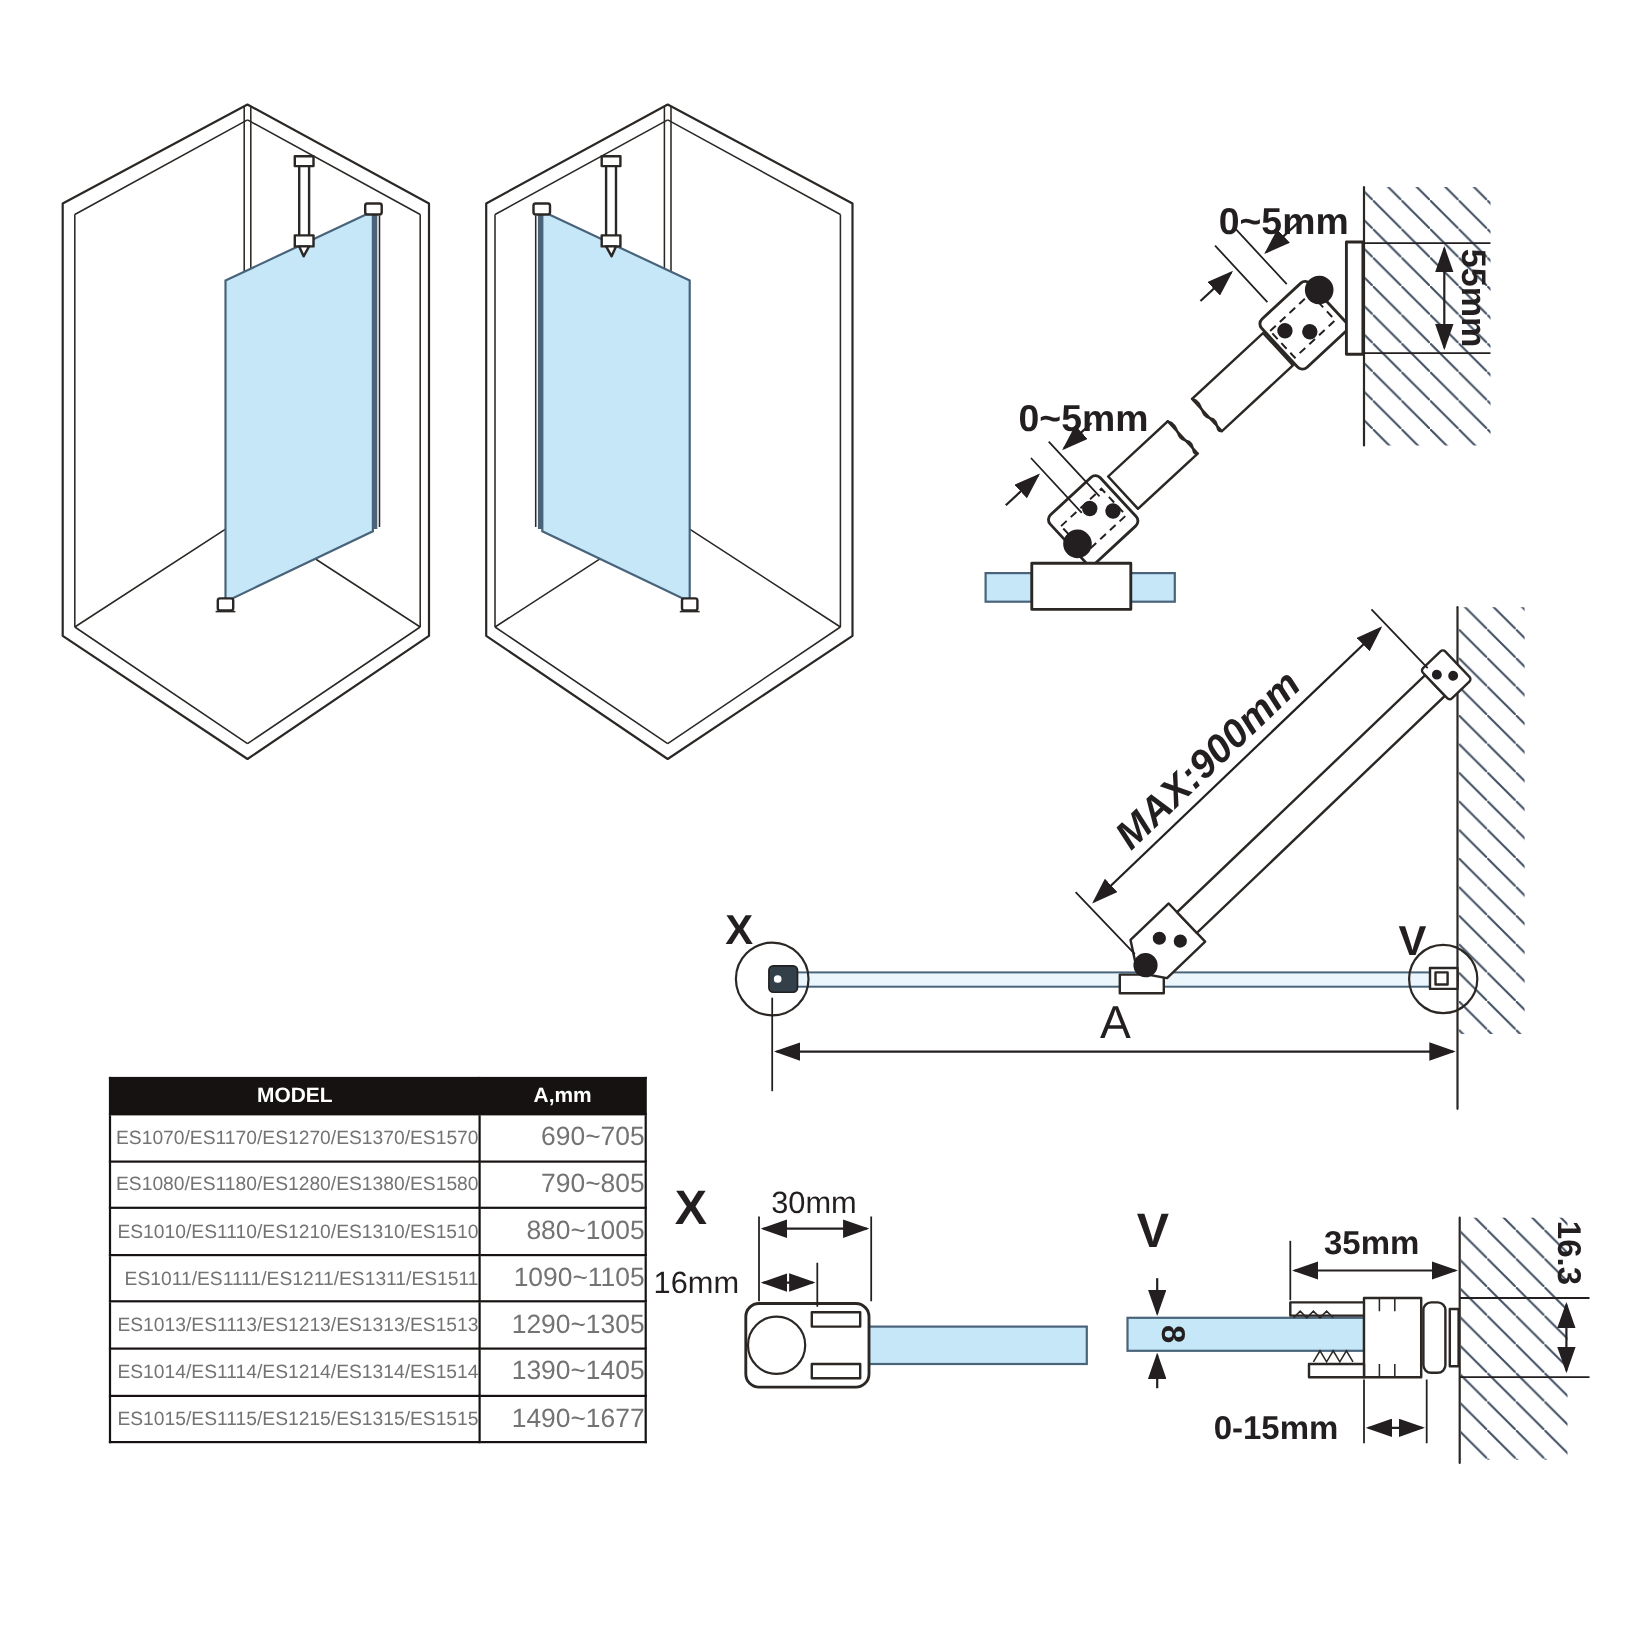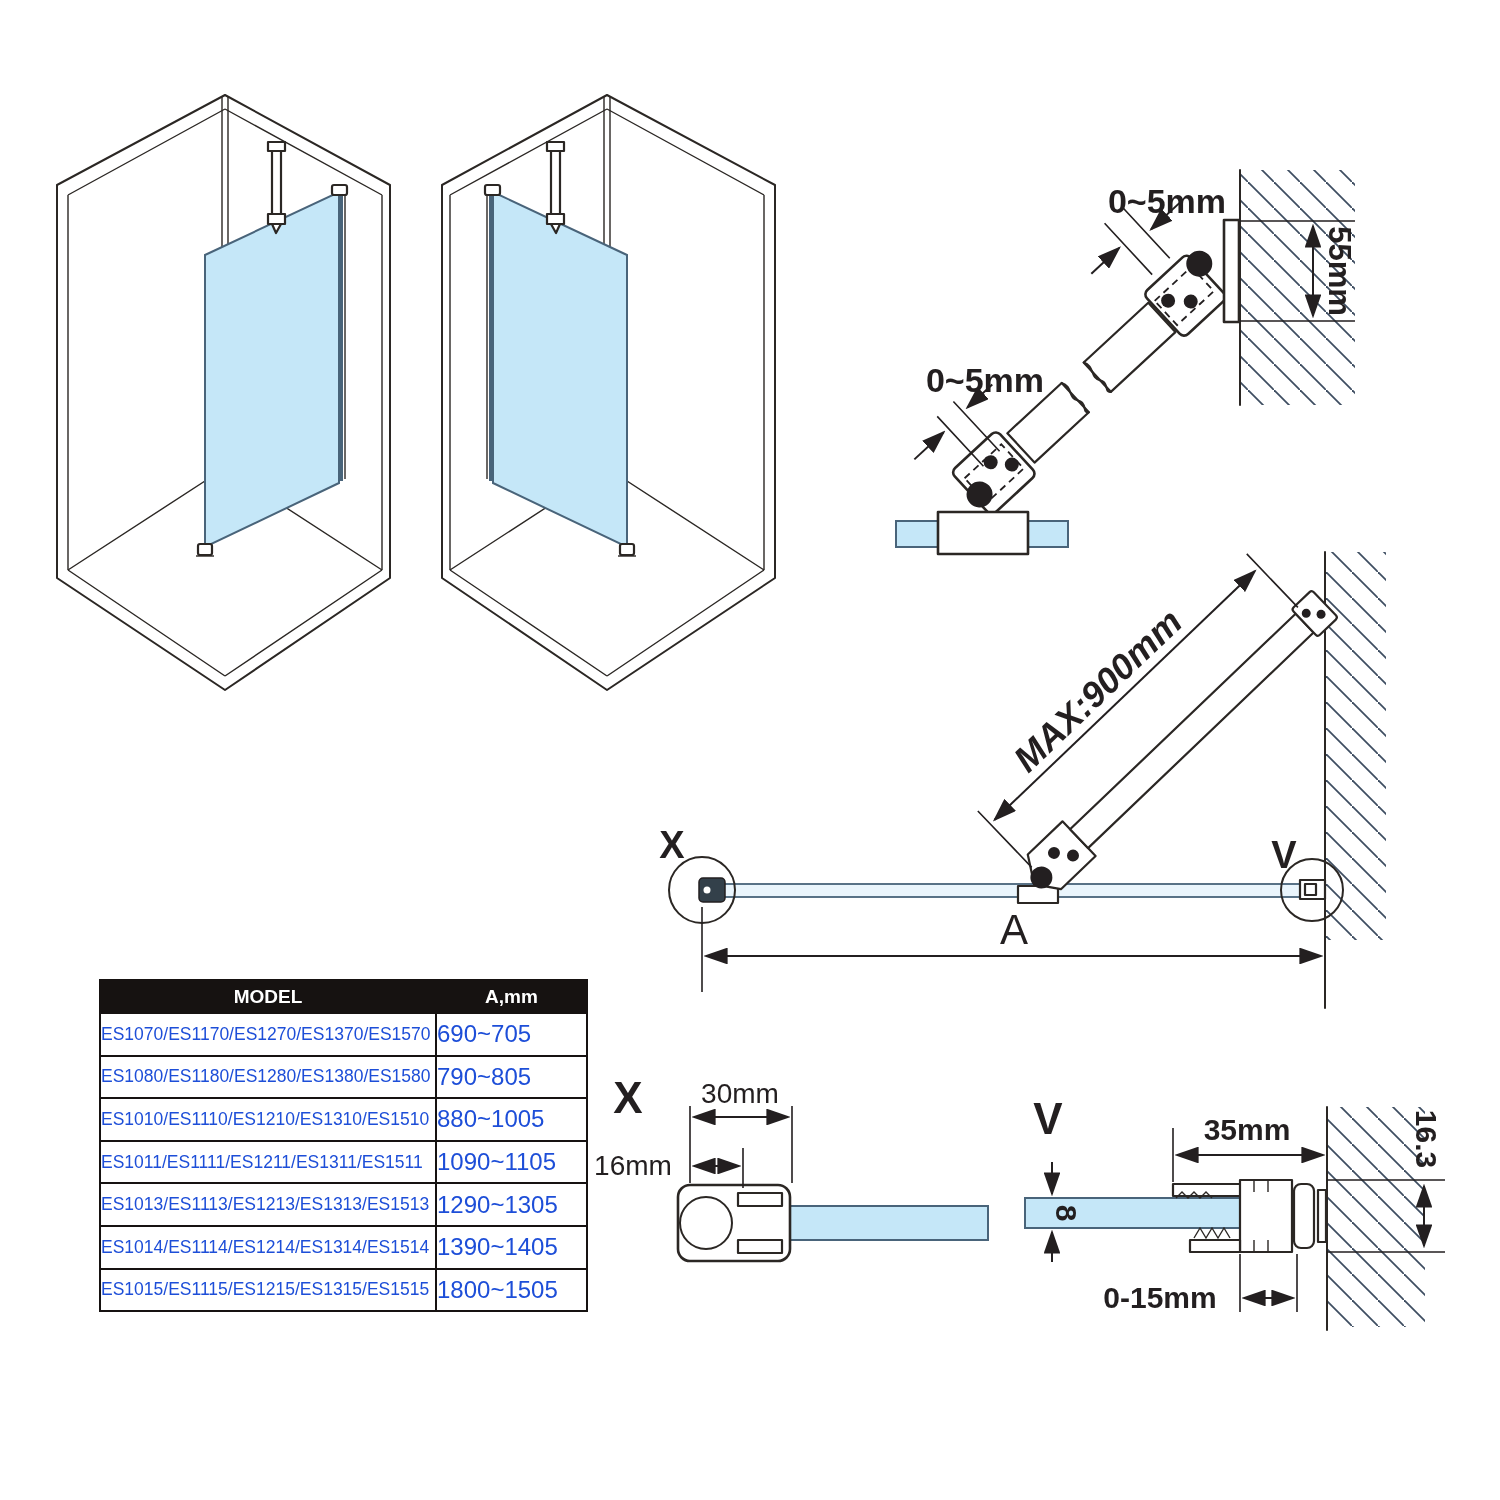--- a/index.html
+++ b/index.html
@@ -19,22 +19,22 @@
   .dot{fill:#231f20;stroke:none;}
   .dash{stroke:#231f20;stroke-width:1.8;fill:none;stroke-dasharray:7 5;}
   text.d{fill:#231f20;font-weight:bold;}
   text.dr{fill:#231f20;font-weight:normal;}
 
   
   .spec-table{position:absolute;left:65px;top:979px;width:487px;border-collapse:collapse;
               table-layout:fixed;border:2px solid #8b5cf6;margin-left:34px;}
   .spec-table th{background:#161211;color:#ffffff;font-size:19px;font-weight:bold;
                  height:31px;padding:0;border:2px solid #161211;}
-  .spec-table td{border:2px solid #161211;text-align:left;vertical-align:middle;
-                 height:40.6px;padding:0;color:#1d4ed8;background:#fff;}
+  .spec-table td{border:2px solid #161211;text-align:right;vertical-align:middle;
+                 height:40.6px;padding:0;color:#737373;background:#fff;}
   .spec-table td.col-model{font-size:17.5px;}
   .spec-table td.col-a{font-size:24px;}
   .col-m-w{width:336px;} .col-a-w{width:151px;}
 </style>
 </head>
 <body>
 
 <div class="canvas">
 
 <svg width="1500" height="1500" viewBox="0 0 1500 1500">
@@ -254,18 +254,18 @@
         <tr>
           <td class="col-model">ES1013/ES1113/ES1213/ES1313/ES1513</td>
           <td class="col-a">1290~1305</td>
         </tr>
         <tr>
           <td class="col-model">ES1014/ES1114/ES1214/ES1314/ES1514</td>
           <td class="col-a">1390~1405</td>
         </tr>
         <tr>
           <td class="col-model">ES1015/ES1115/ES1215/ES1315/ES1515</td>
-          <td class="col-a">1800~1505</td>
+          <td class="col-a">1490~1677</td>
         </tr>
       </tbody>
 </table>
 
 </div>
 
 </body></html>

